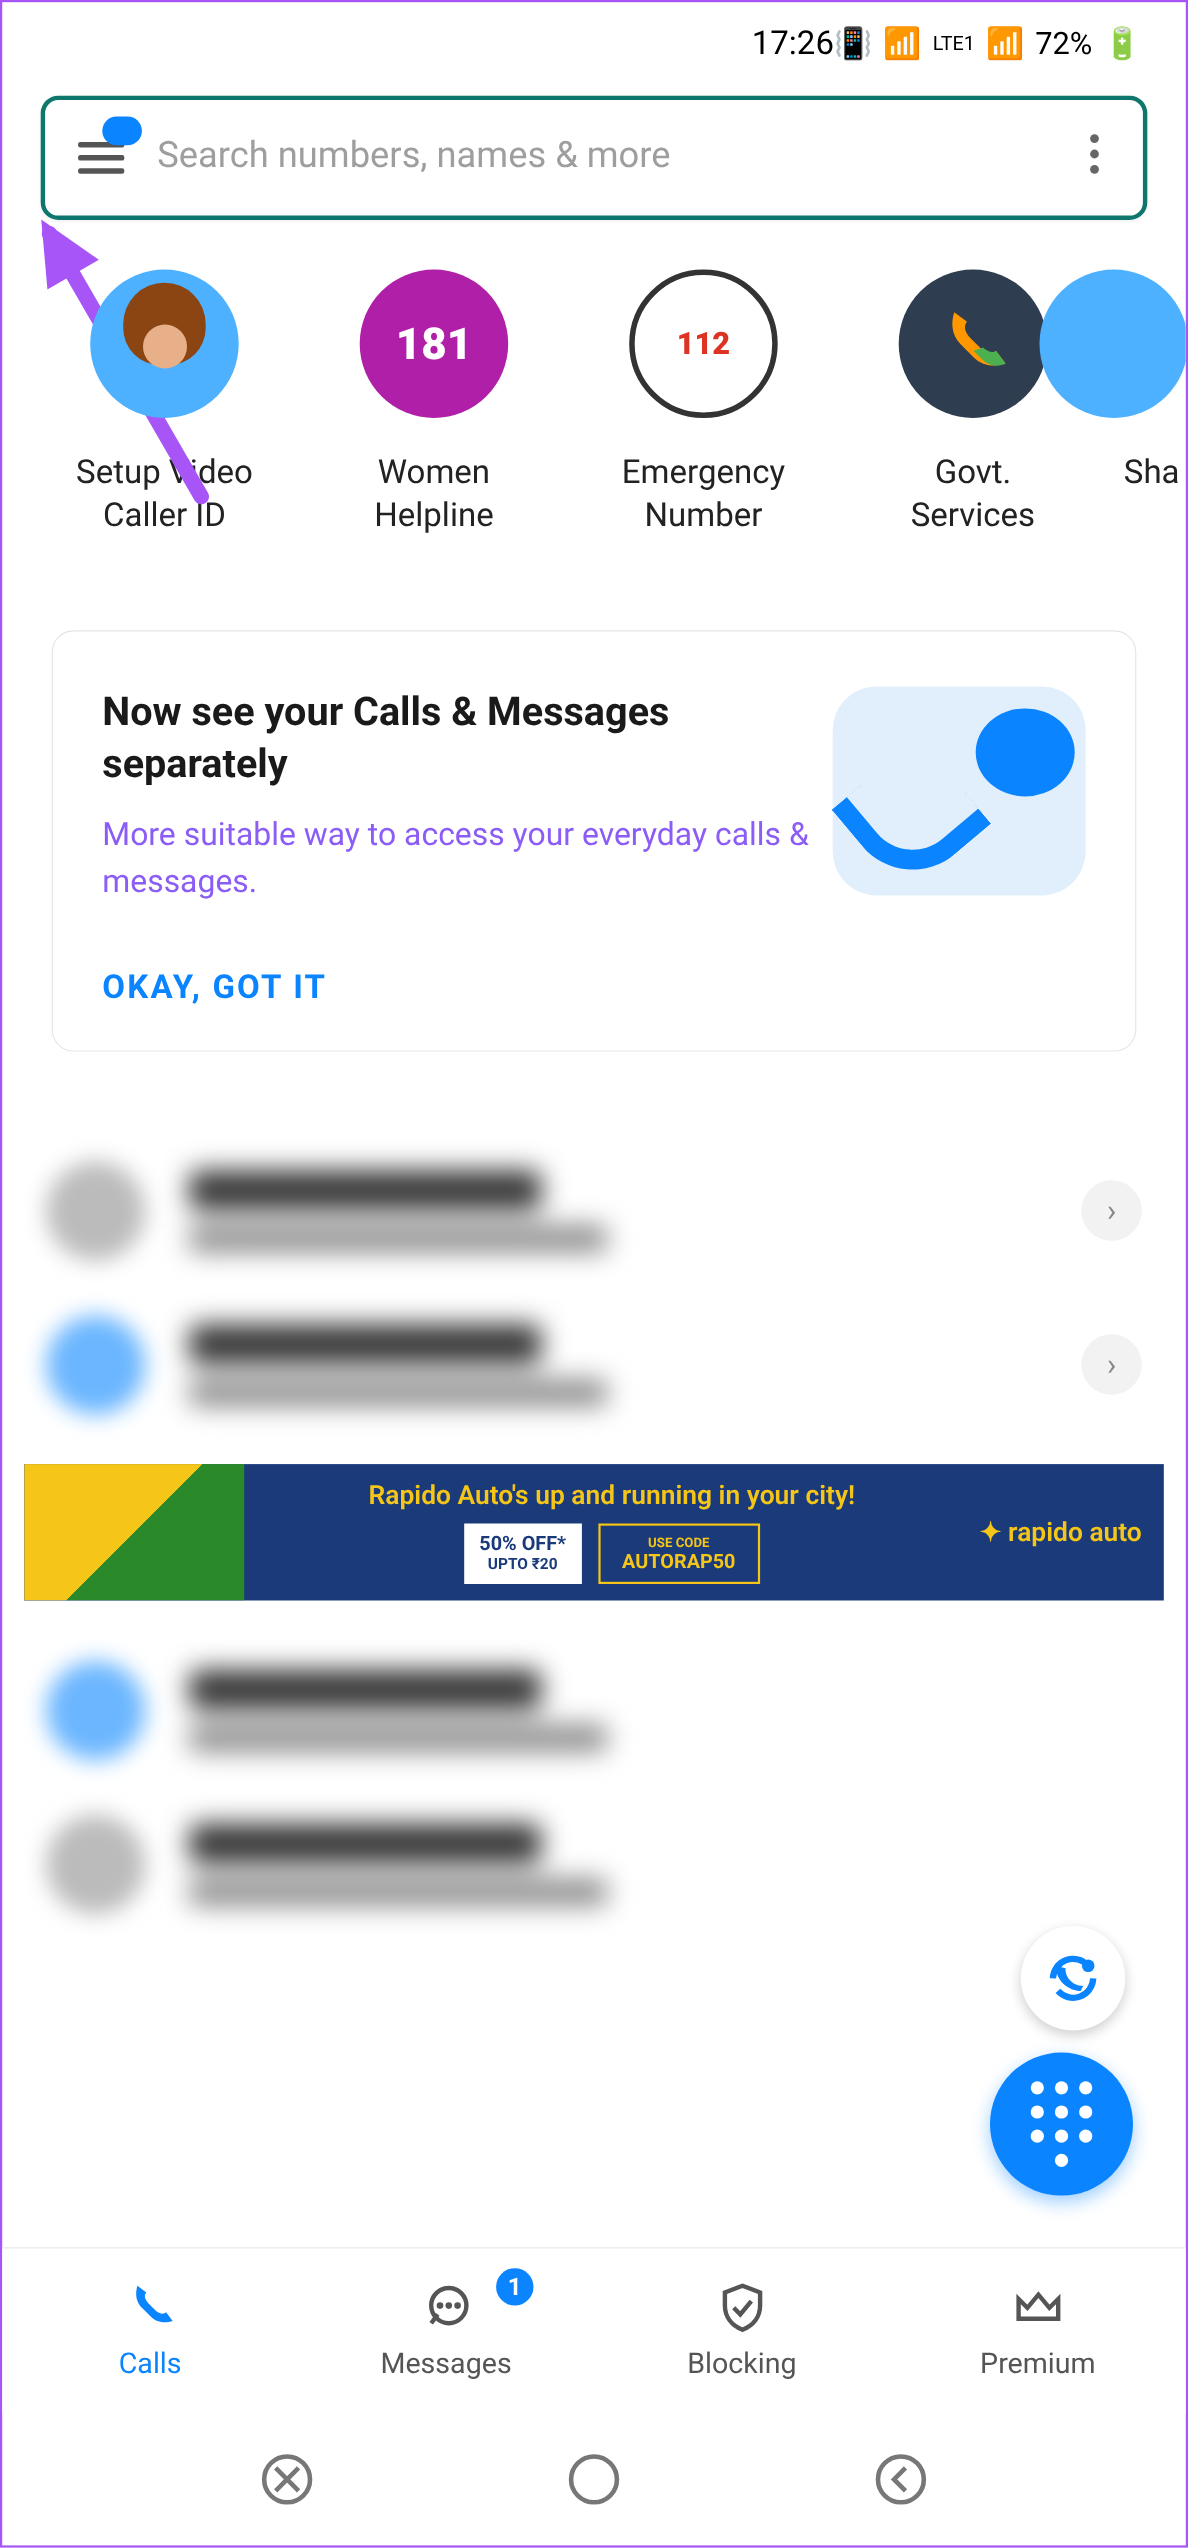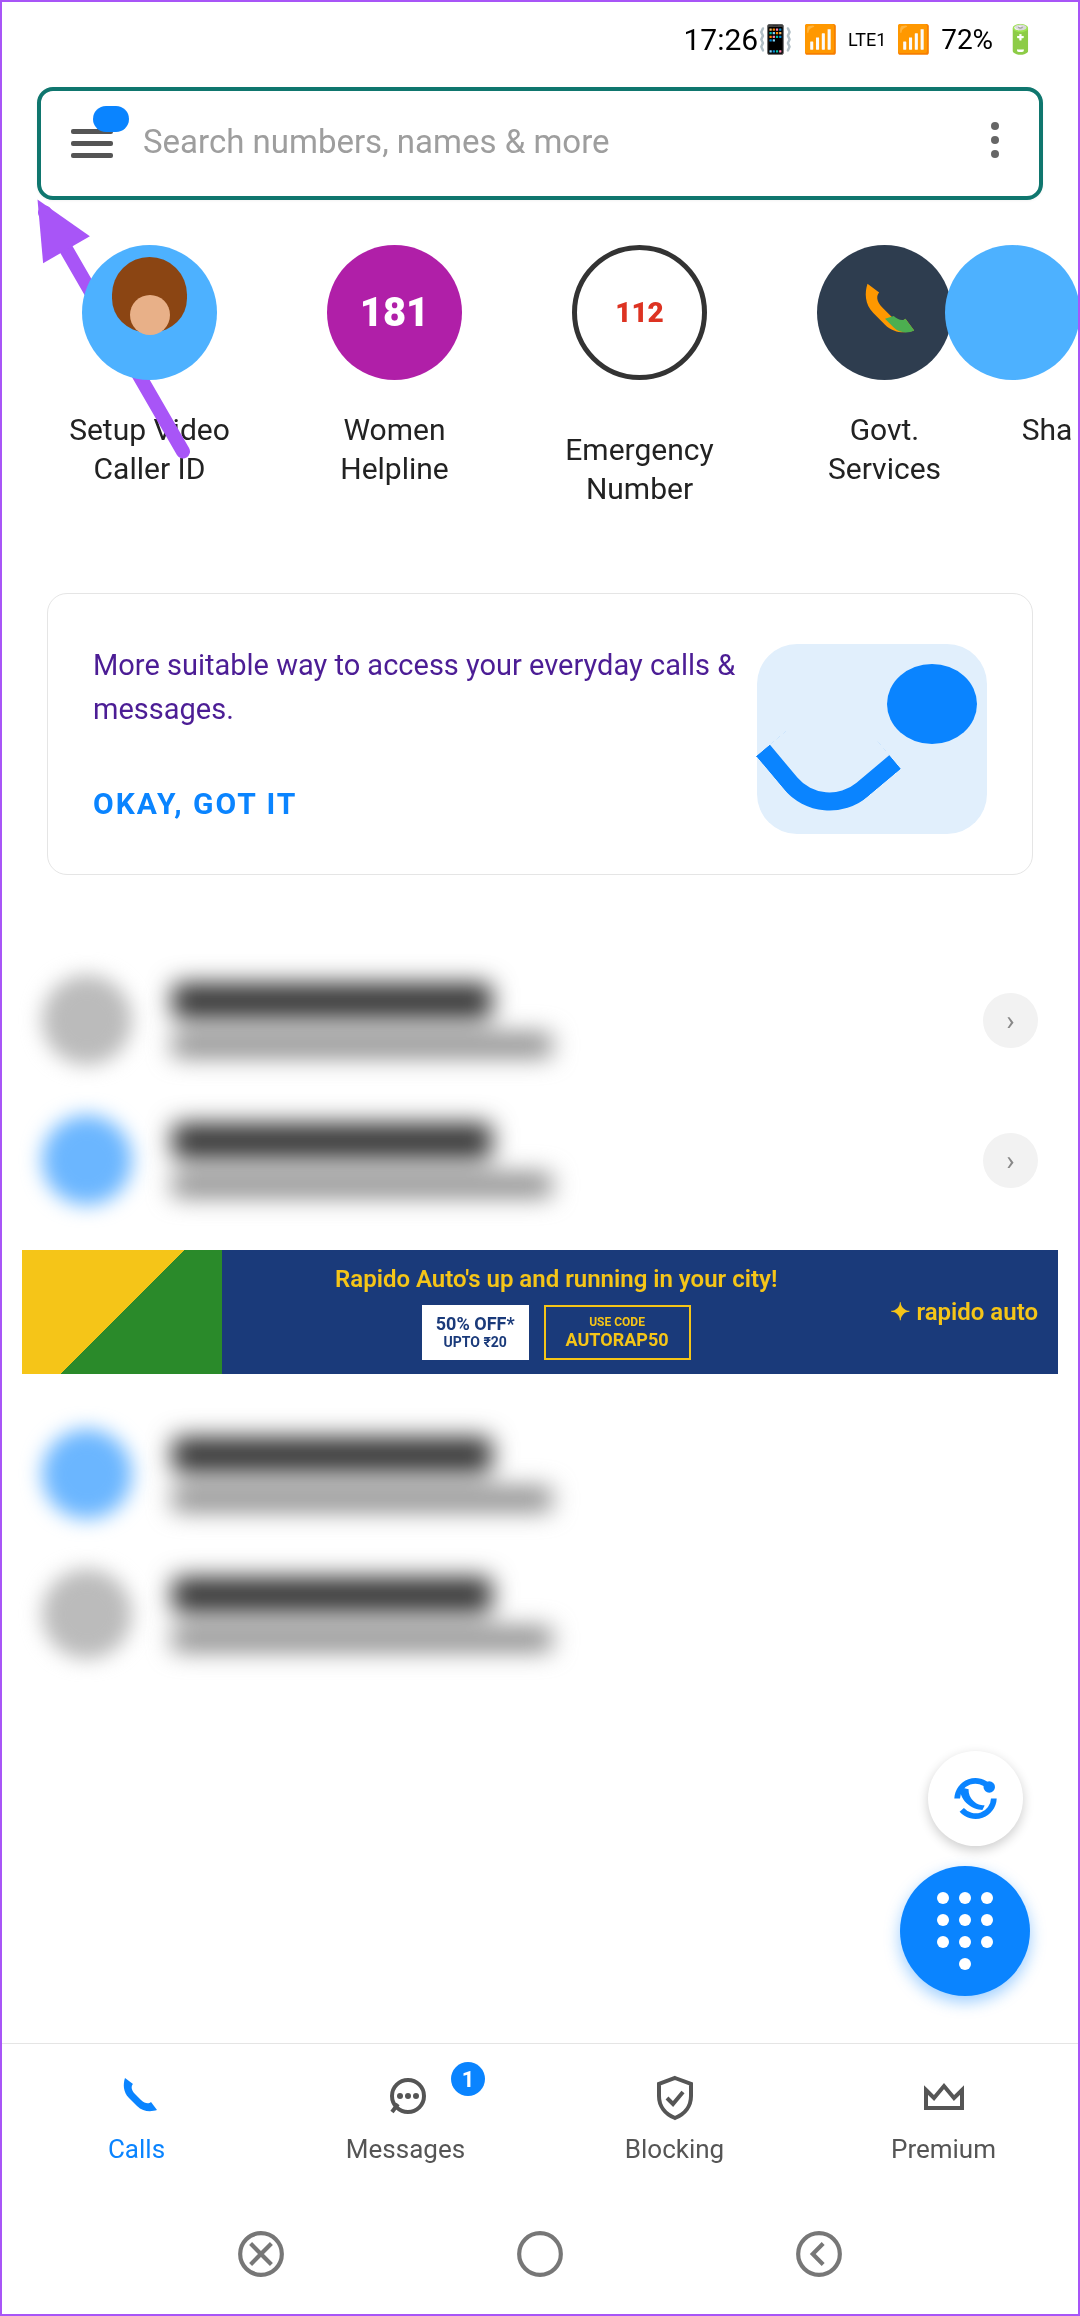--- a/index.html
+++ b/index.html
@@ -143,21 +143,21 @@
 .info-text { flex: 1; }
 .info-title {
   font-size: 36px;
   font-weight: 700;
   color: #1a1a1a;
   margin: 0 0 20px;
   line-height: 1.3;
 }
 .info-desc {
   font-size: 29px;
-  color: #4c1d95;
+  color: #8b5cf6;
   line-height: 1.5;
   margin: 0 0 55px;
 }
 .info-action {
   color: #0a84ff;
   font-size: 30px;
   font-weight: 700;
   letter-spacing: 2px;
 }
 .info-illus {
@@ -342,41 +342,42 @@
     <div class="shortcut-label" style="white-space:pre-line;">Setup Video
 Caller ID</div>
   </div>
   <div class="shortcut">
     <div class="shortcut-icon sc-women">181</div>
     <div class="shortcut-label" style="white-space:pre-line;">Women
 Helpline</div>
   </div>
   <div class="shortcut">
     <div class="shortcut-icon sc-emerg">112</div>
-    <div class="shortcut-label" style="white-space:pre-line;margin-top:20px;">Emergency
+    <div class="shortcut-label" style="white-space:pre-line;">Emergency
 Number</div>
   </div>
   <div class="shortcut">
     <div class="shortcut-icon sc-govt">
       <svg width="70" height="70" viewBox="0 0 24 24">
           <path fill="#ff9800" d="M6 2c-1 3-1 7 2 10l4 4c3 3 7 3 10 2l-3-4c-1 1-3 1-5-1l-3-3c-2-2-2-4-1-5z"></path>
           <path fill="#4caf50" d="M12 14l3 3c2 2 5 2 7 1l-3-4c-1 1-3 0-4-1z"></path>
         </svg>
     </div>
     <div class="shortcut-label" style="white-space:pre-line;">Govt.
 Services</div>
   </div>
   <div class="shortcut" style="flex:0 0 80px;">
     <div class="shortcut-icon" style="background:#4db1ff;margin-left:-70px;"></div>
     <div class="shortcut-label">Sha</div>
   </div>
 </div>
 
 <div class="info-card">
   <div class="info-text">
+    <div class="info-title">Now see your Calls &amp; Messages separately</div>
     <div class="info-desc">More suitable way to access your everyday calls &amp; messages.</div>
     <div class="info-action">OKAY, GOT IT</div>
   </div>
   <div class="info-illus"></div>
 </div>
 
 <div class="call-list">
   <div class="call-item">
     <div class="call-avatar"></div>
     <div class="call-info">

